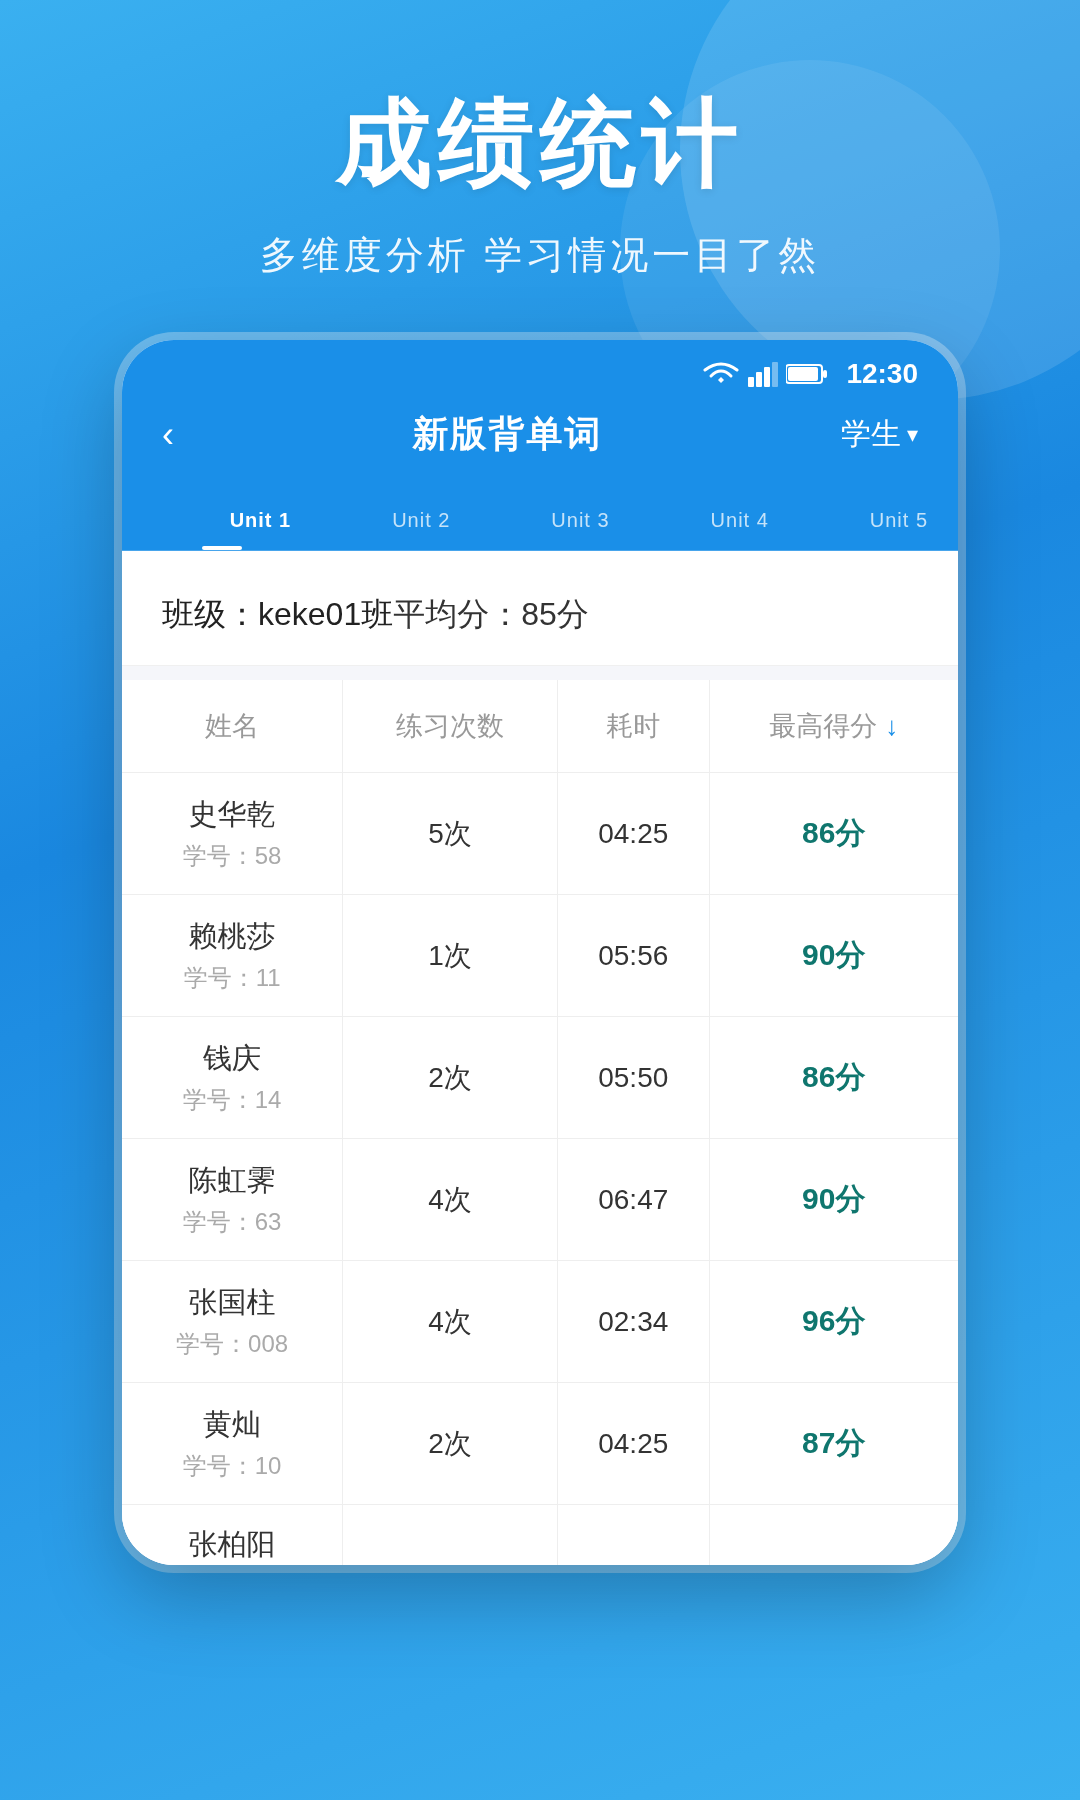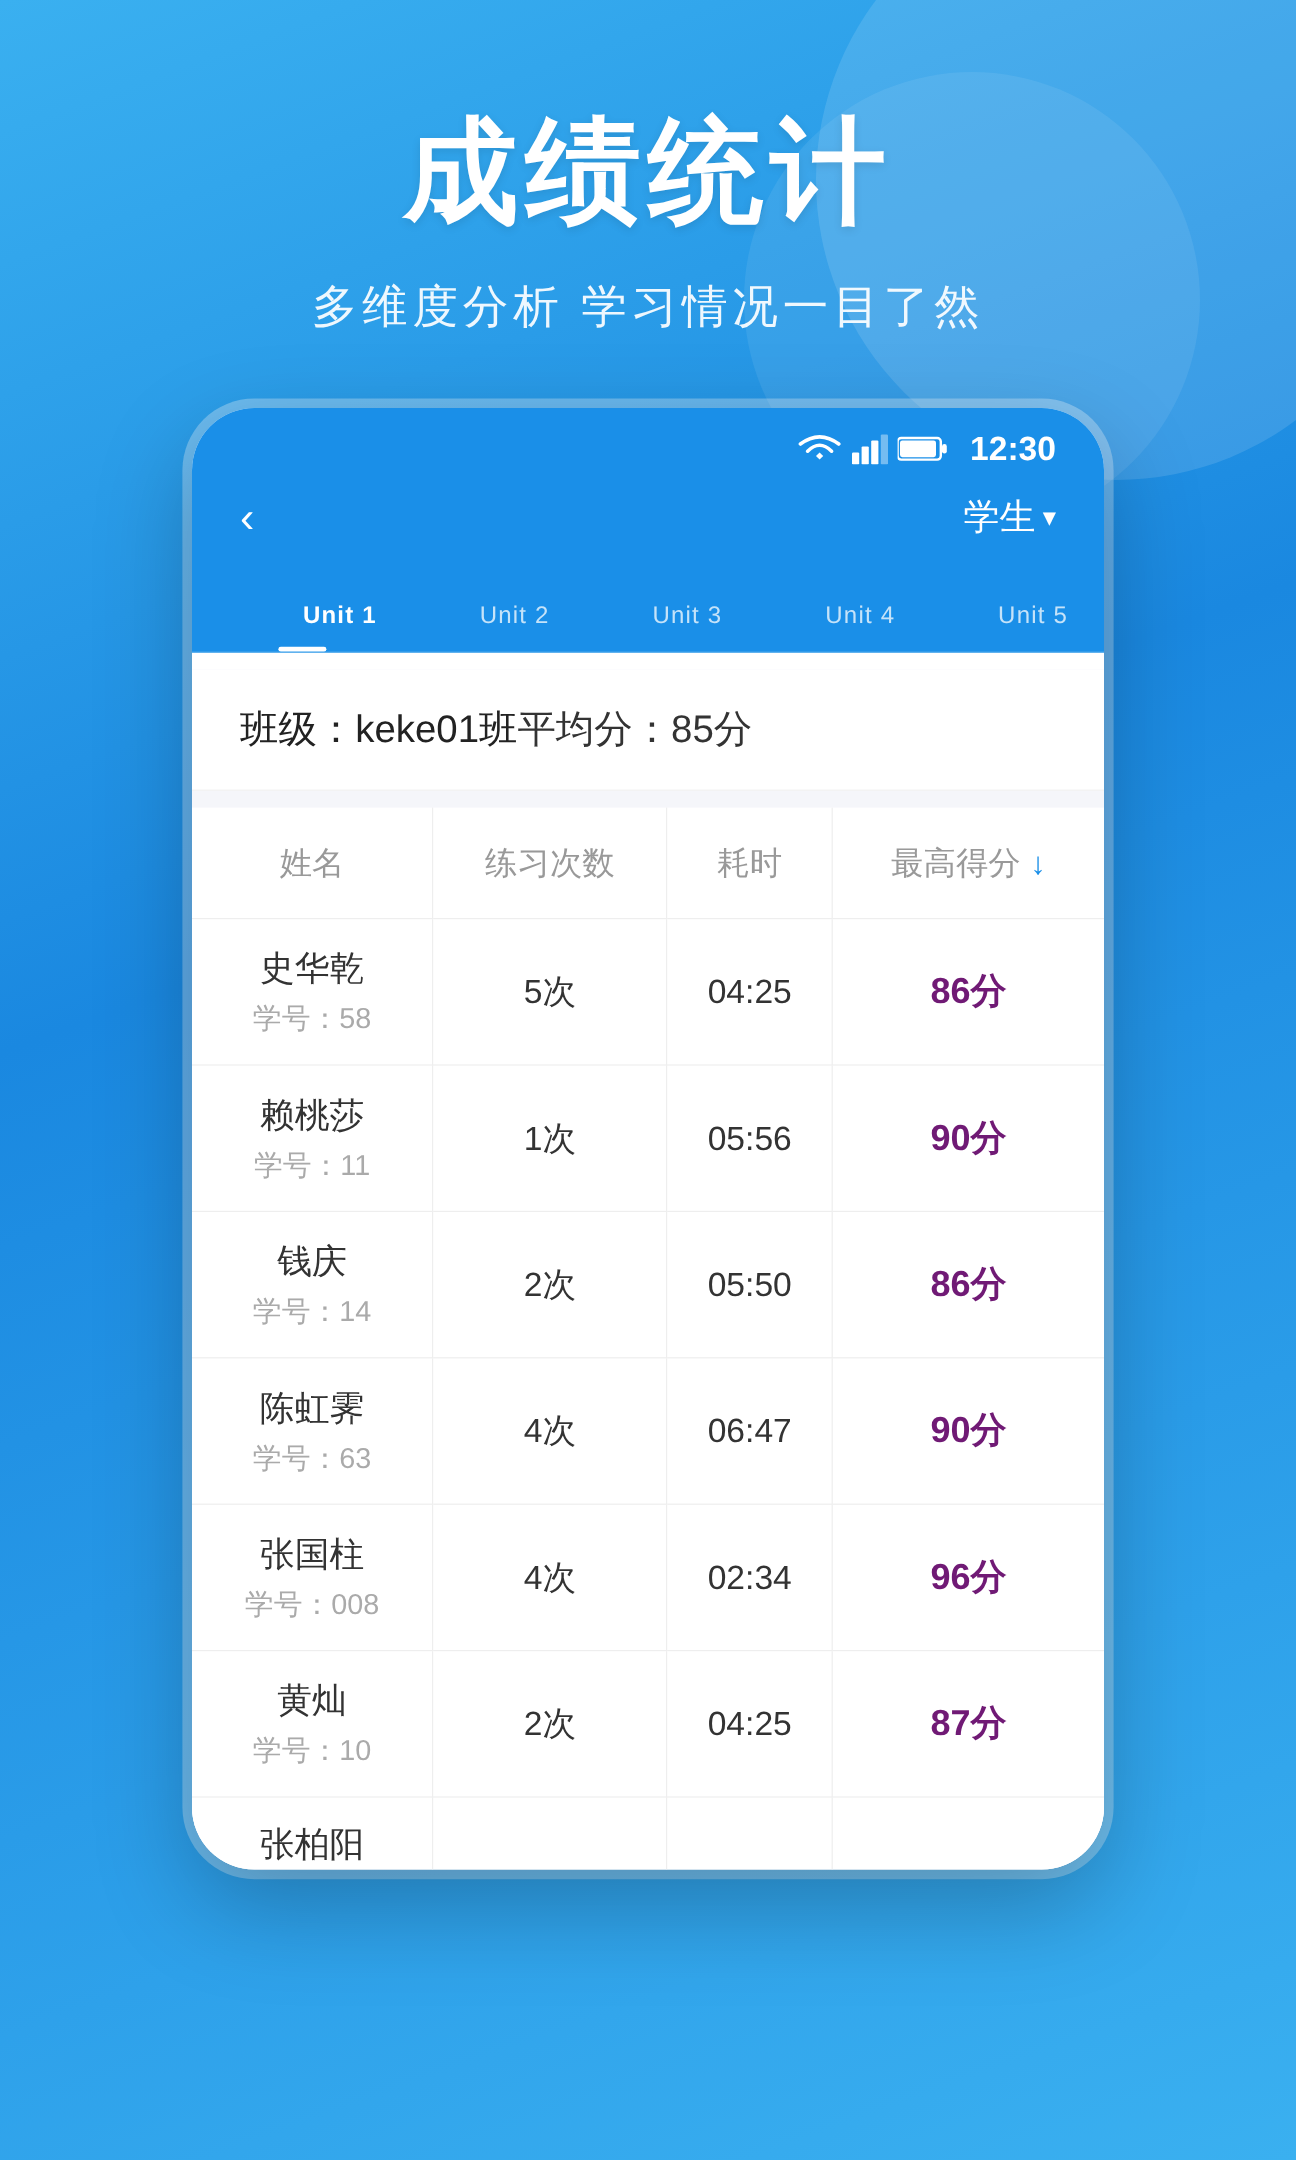--- a/index.html
+++ b/index.html
@@ -48,21 +48,21 @@
       margin-top: 20px;
       letter-spacing: 4px;
     }
 
     
     .phone-wrapper {
       position: absolute;
       top: 340px;
       left: 50%;
       transform: translateX(-50%);
-      width: 760px;
+      width: 836px;
       z-index: 3;
     }
     .phone-frame {
       background: #fff;
       border-radius: 52px;
       overflow: hidden;
       box-shadow: 0 30px 80px rgba(0,0,0,0.25), 0 0 0 8px rgba(255,255,255,0.3);
     }
 
     
@@ -238,21 +238,21 @@
       font-size: 29px;
       color: #333;
       font-weight: 500;
     }
     .student-id {
       font-size: 24px;
       color: #aaa;
       margin-top: 5px;
     }
     .score-green {
-      color: #701a75;
+      color: #0f766e;
       font-weight: 600;
       font-size: 30px;
     }
     .sort-arrow {
       color: #1a8fe8;
       font-size: 26px;
       margin-left: 4px;
     }
     .th-score {
       display: flex;
@@ -295,20 +295,21 @@
           <rect x="0" y="2" width="36" height="18" rx="3" stroke="white" stroke-width="2" fill="none"></rect>
           <rect x="2" y="4" width="30" height="14" rx="2" fill="white"></rect>
           <rect x="37" y="7" width="4" height="8" rx="2" fill="white"></rect>
         </svg>
         <span class="status-time">12:30</span>
       </div>
     </div>
 
     <div class="nav-bar">
       <span class="nav-back">‹</span>
+      <span class="nav-title">新版背单词</span>
       <div class="nav-student">
         <span>学生</span>
         <span class="dropdown-arrow">▾</span>
       </div>
     </div>
 
     <div class="tab-bar">
       <div class="tab-item active">Unit 1</div>
       <div class="tab-item">Unit 2</div>
       <div class="tab-item">Unit 3</div>

